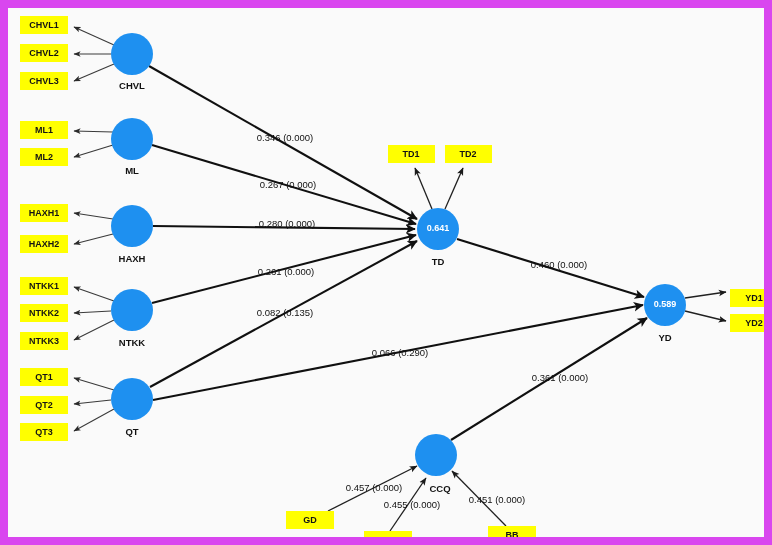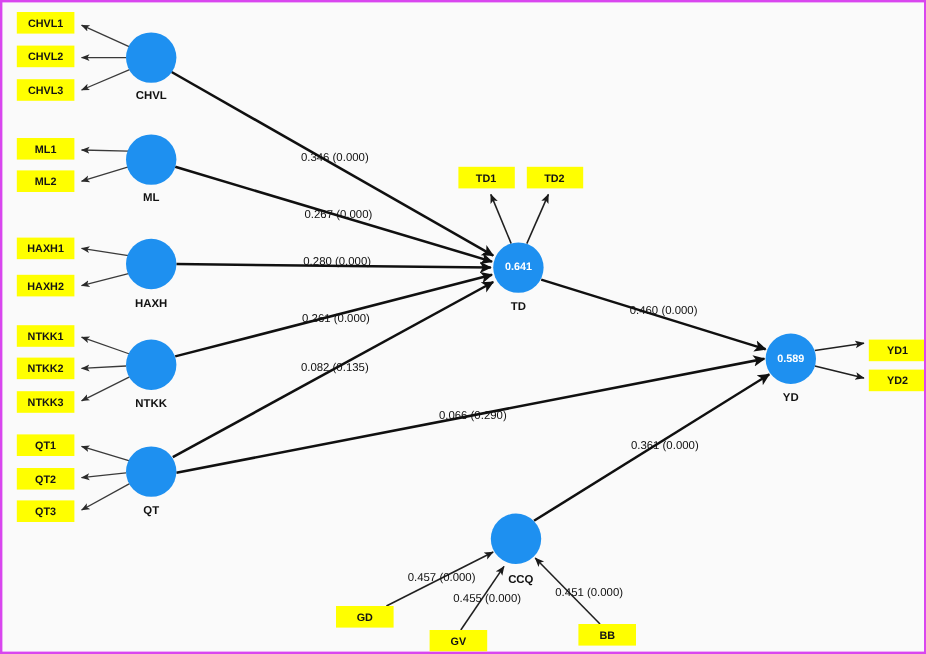--- a/index.html
+++ b/index.html
@@ -5,21 +5,21 @@
   html, body {
     margin: 0;
     padding: 0;
     background: #ffffff;
   }
   #page {
     position: relative;
     width: 772px;
     height: 545px;
     background: #fafafa;
-    border: 2px solid #d946ef;
+    border: 8px solid #d946ef;
     box-sizing: border-box;
     overflow: hidden;
     font-family: "Liberation Sans", sans-serif;
   }
   svg#diagram {
     position: absolute;
     left: 0;
     top: 0;
     width: 772px;
     height: 545px;

